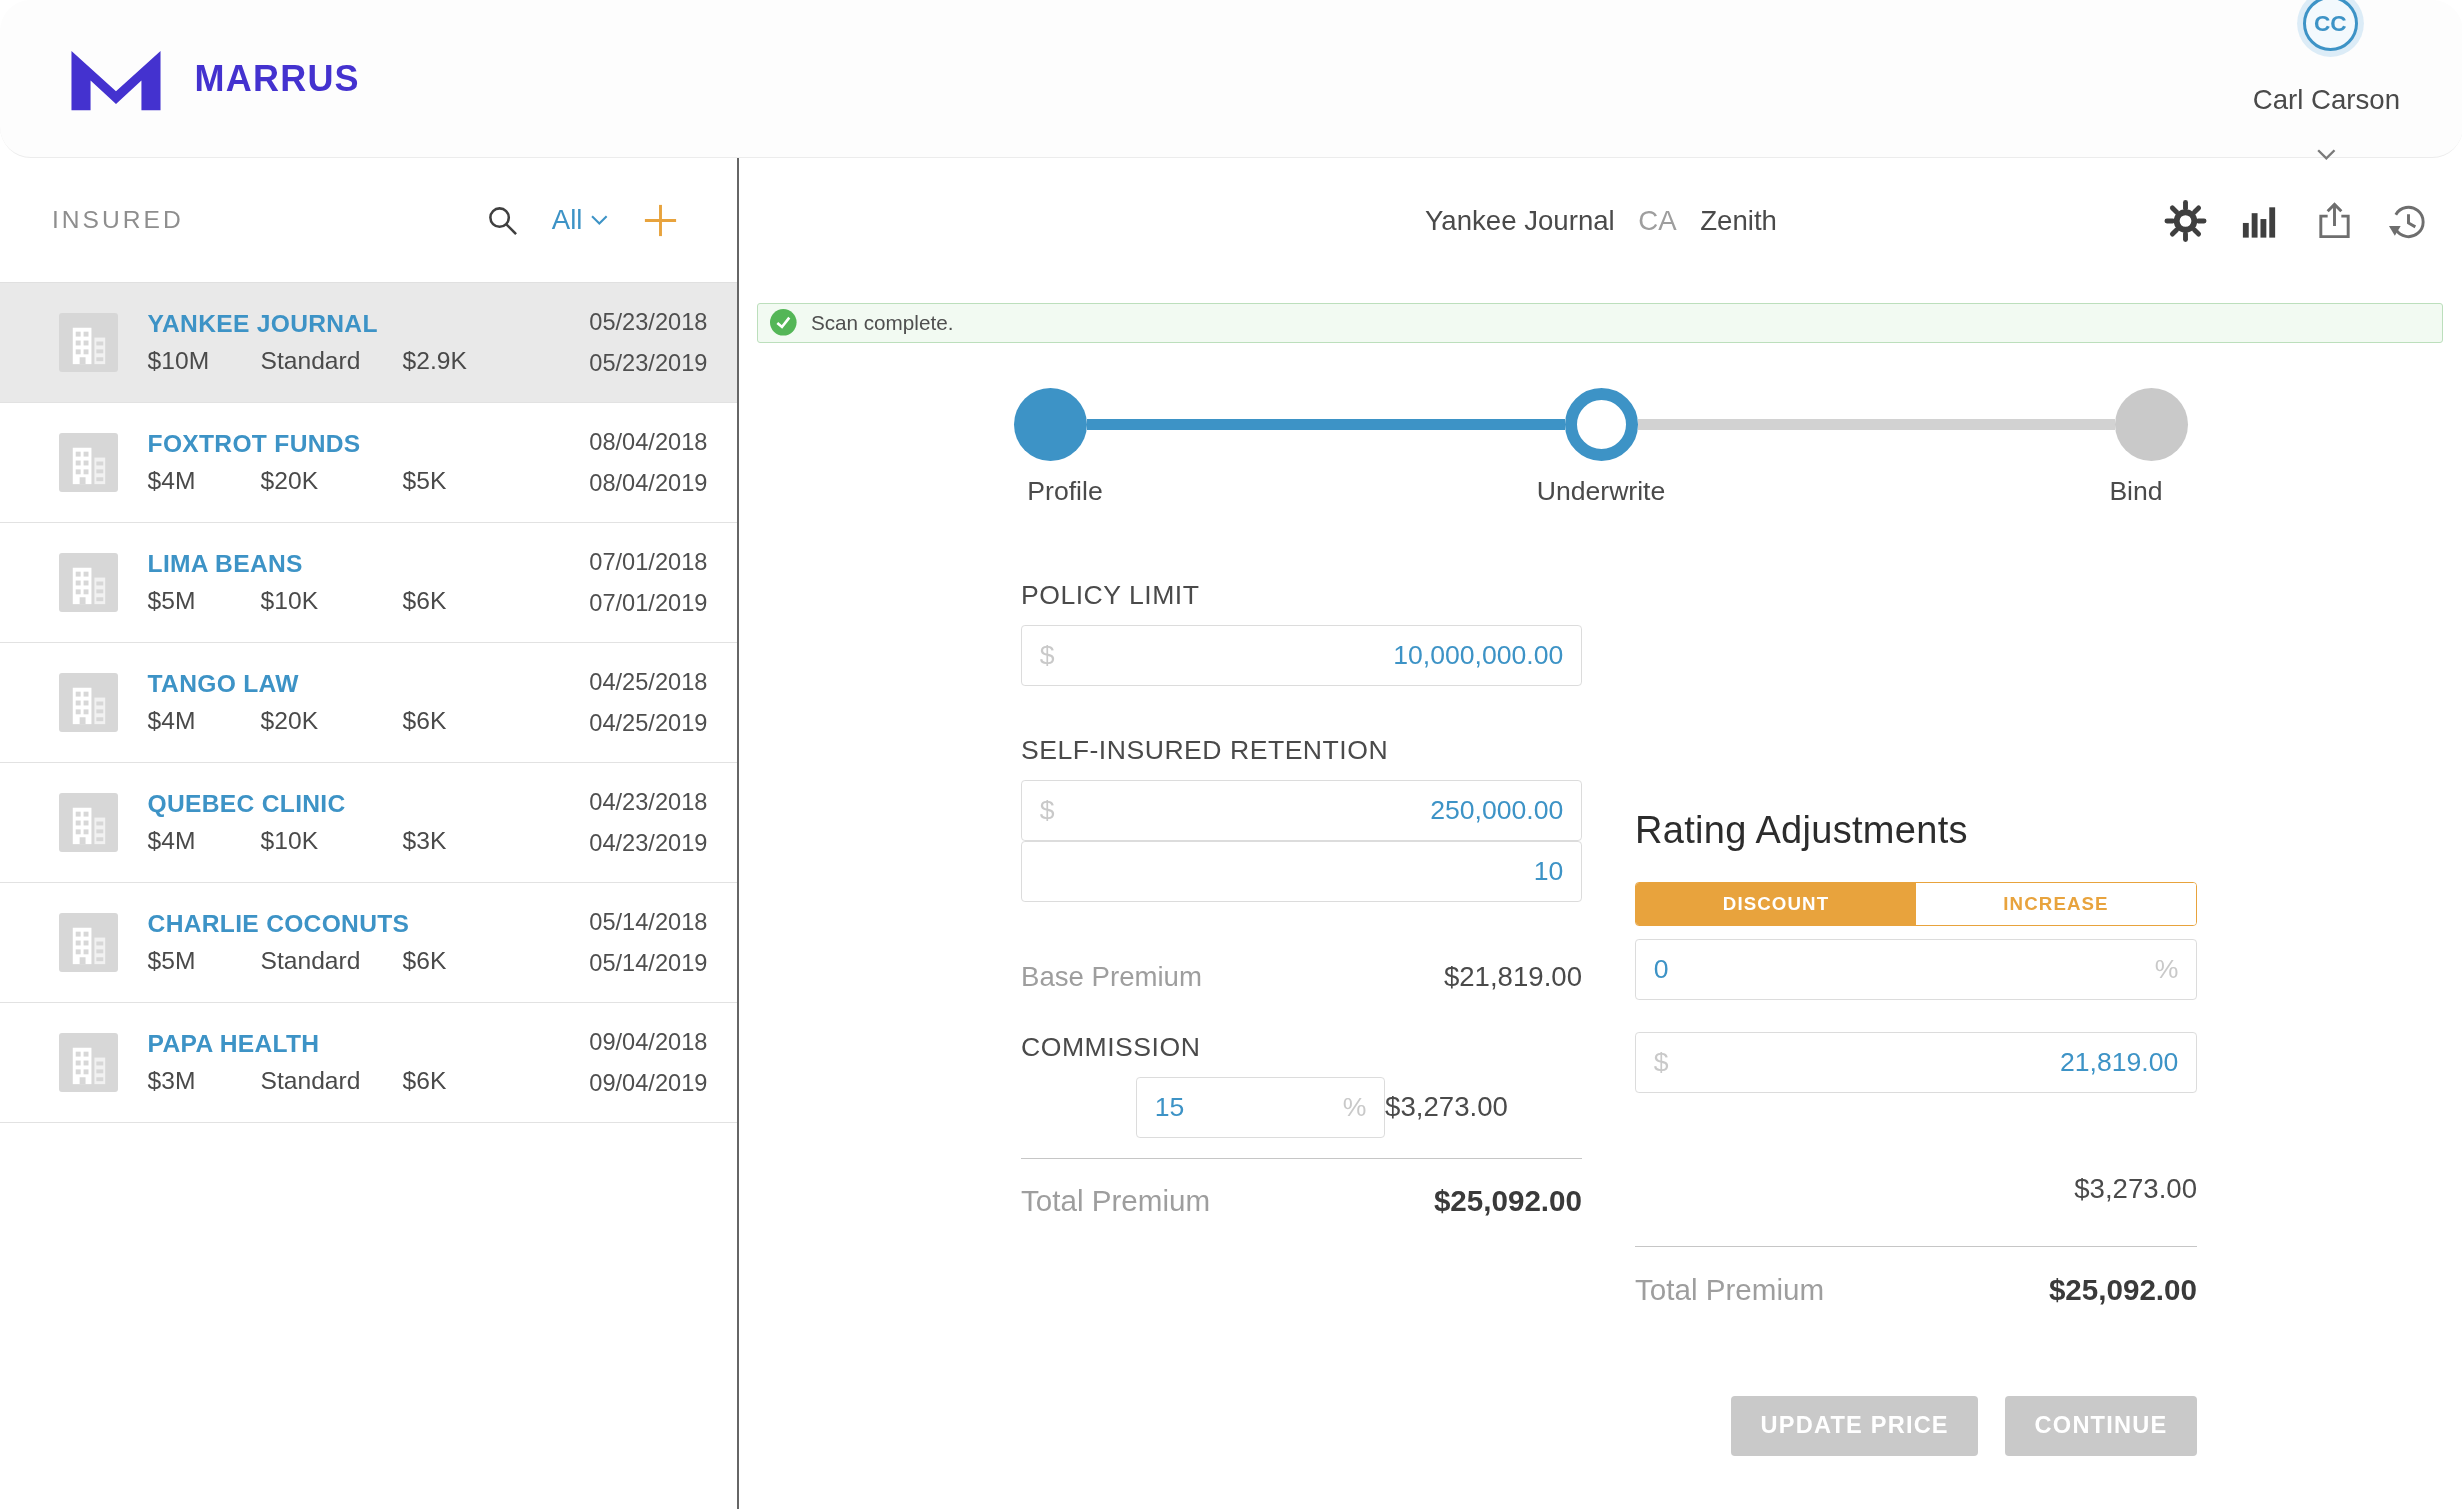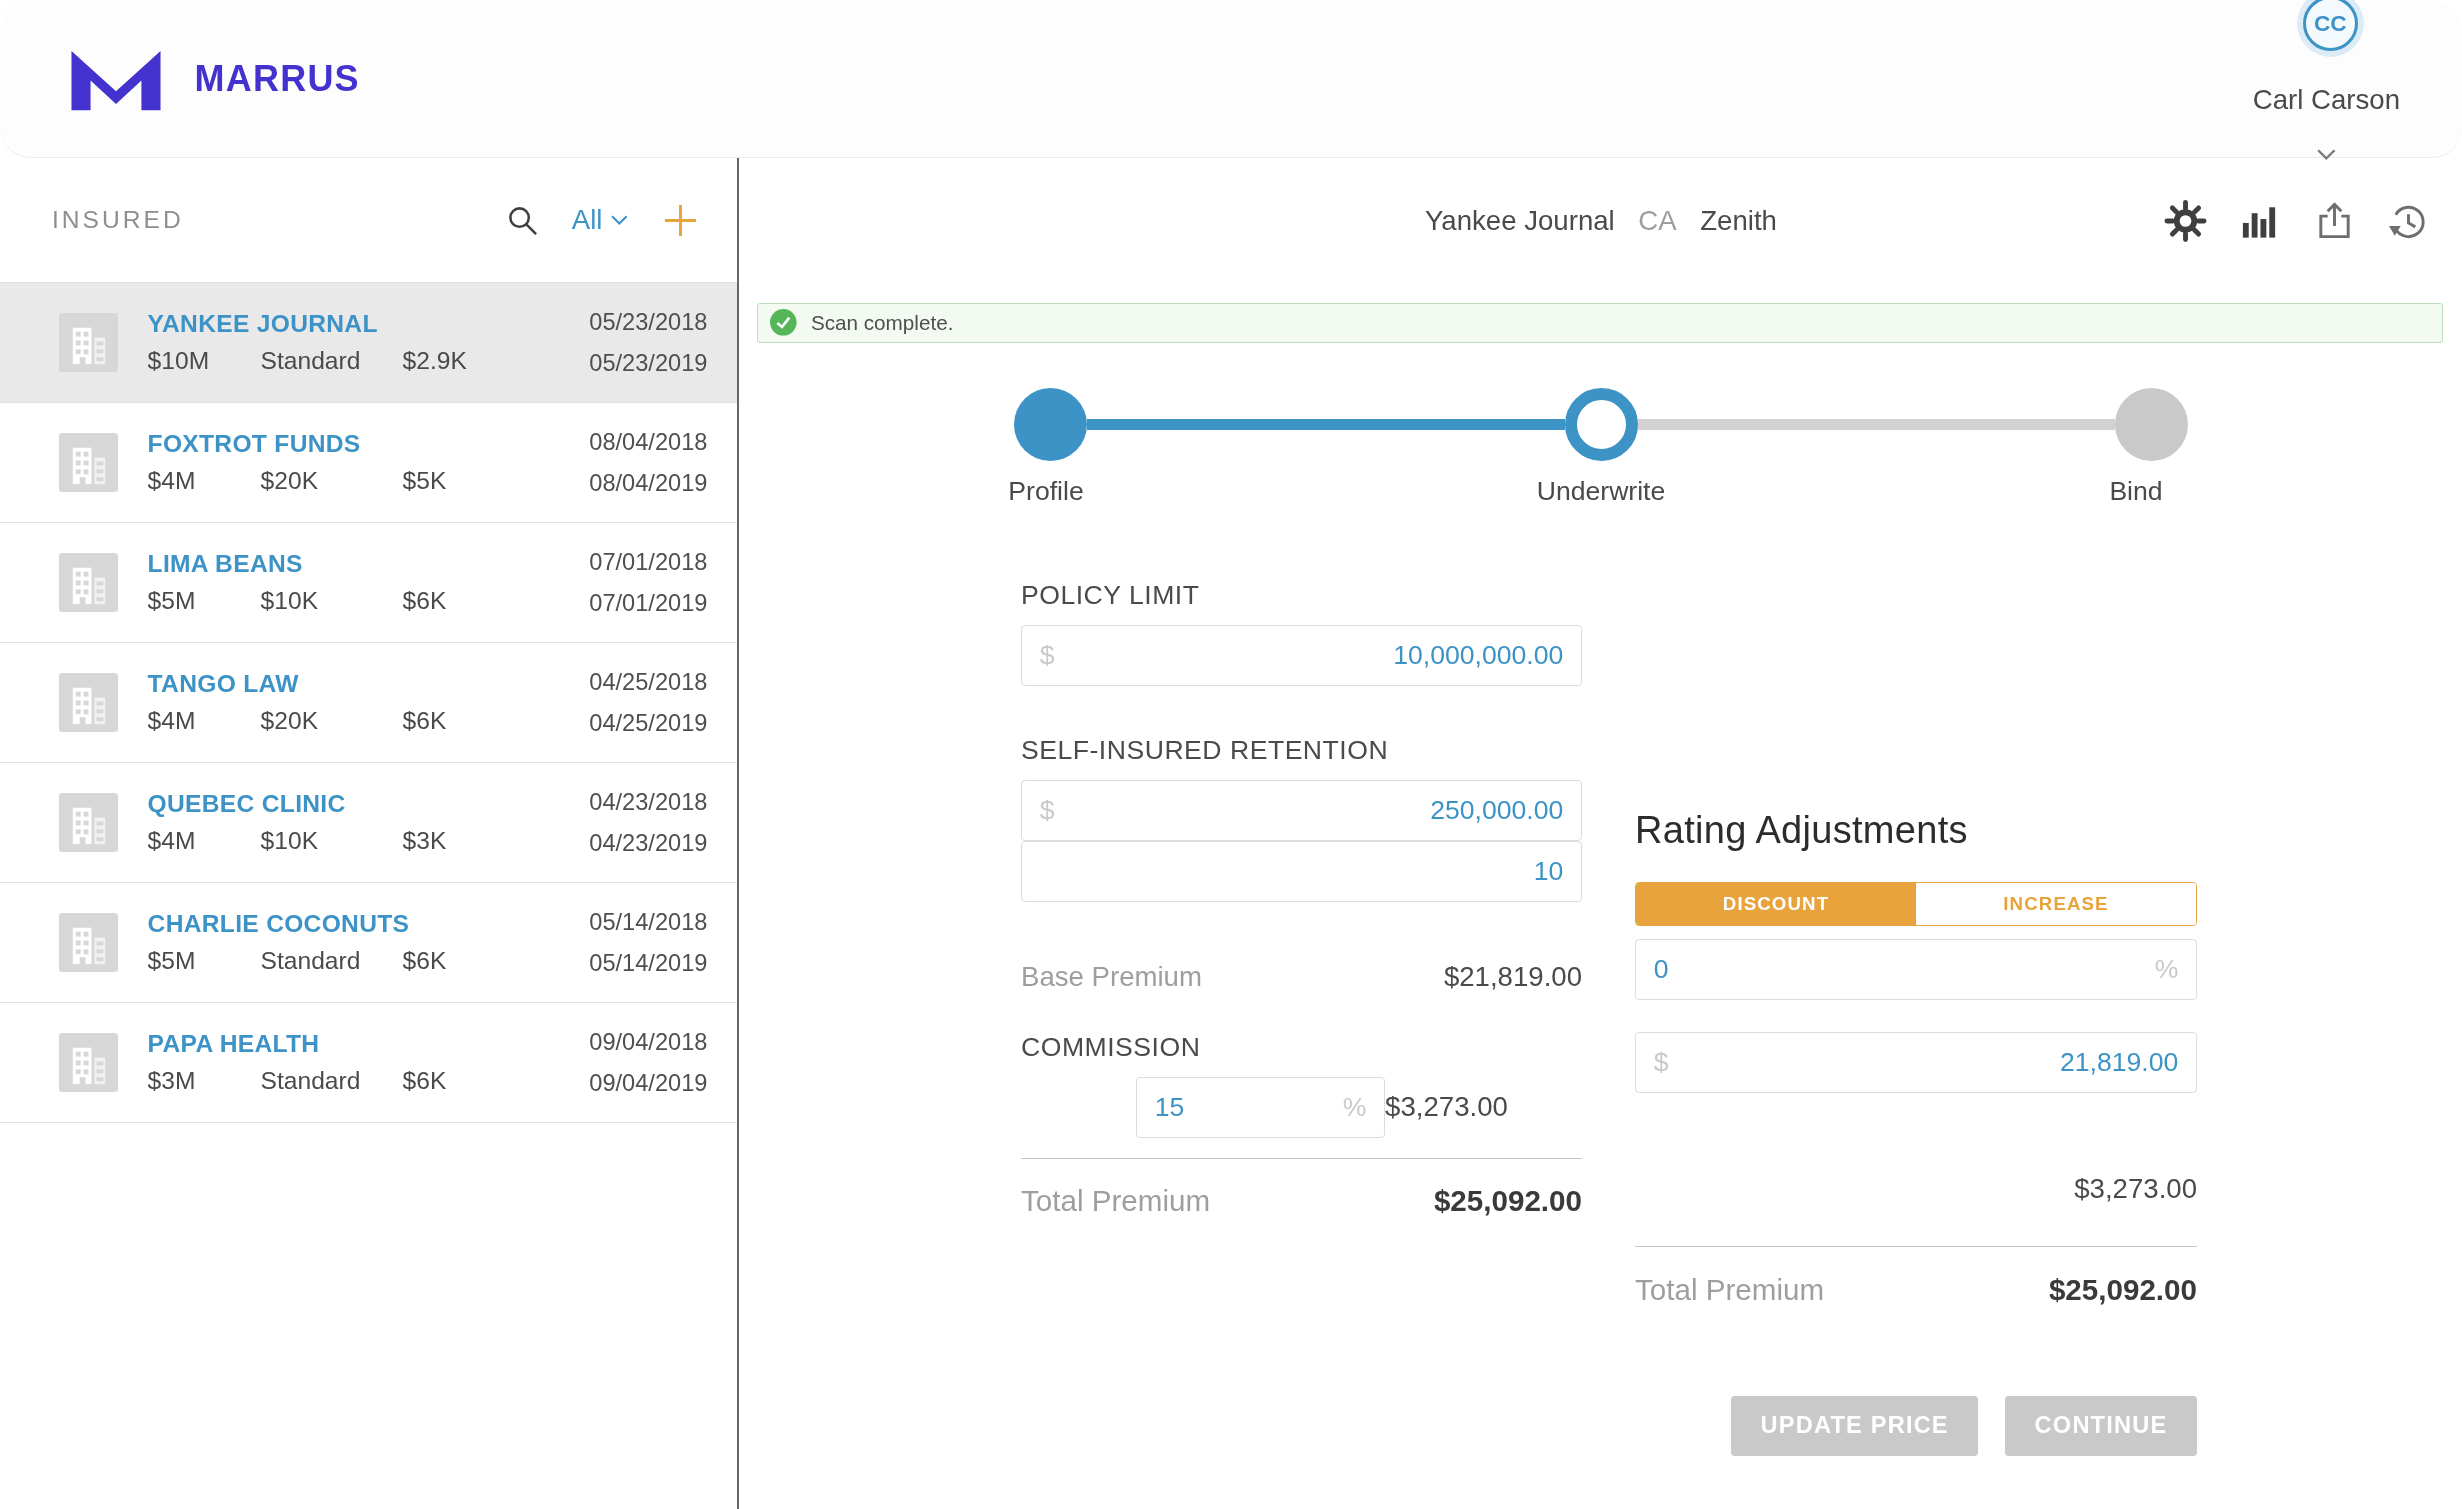--- a/index.html
+++ b/index.html
@@ -29,21 +29,21 @@
     background:#f3f9fd;color:var(--accent-blue);display:flex;align-items:center;justify-content:center;
     font-size:22.7px;font-weight:700;box-shadow:0 0 0 5.9px #dcecf7;margin-left:7.9px;
   }
   .user-name{font-size:27.6px;color:var(--text-dark);}
   
   .app{display:flex;height:1352px;}
   .sidebar{width:739px;flex:none;border-right:2px solid #666;background:#fff;}
   .main{flex:1;min-width:0;position:relative;}
   
   .sidebar-header{
-    height:125px;display:flex;align-items:center;padding:0 37px 0 52px;
+    height:125px;display:flex;align-items:center;padding:0 57px 0 52px;
     border-bottom:1px solid #e0e0e0;
   }
   .sidebar-title{font-size:24.6px;color:#8e8e8e;letter-spacing:3px;flex:1;}
   .sidebar-tools{display:flex;align-items:center;gap:33px;}
   .icon-btn{background:none;border:none;padding:0;cursor:pointer;display:flex;align-items:center;}
   .filter{background:none;border:none;padding:0;cursor:pointer;display:flex;align-items:center;gap:8.9px;
     font-family:inherit;font-size:27.6px;color:var(--accent-blue);}
   .insured-list{list-style:none;margin:0;padding:0;}
   .insured-item{
     display:flex;align-items:center;height:120px;padding:0 29.6px 0 59px;
@@ -73,21 +73,21 @@
   .stepper{width:1174px;margin:45px auto 0;}
   .step-row{display:flex;align-items:center;}
   .dot{width:73px;height:73px;border-radius:50%;flex:none;cursor:pointer;}
   .dot.complete{background:var(--accent-blue);}
   .dot.active{background:#fff;border:12.8px solid var(--accent-blue);}
   .dot.upcoming{background:#c9c9c9;}
   .bar{flex:1;height:10.8px;background:#d2d2d2;}
   .bar.active-bar{background:var(--accent-blue);}
   .step-labels{position:relative;height:33px;margin-top:15.8px;font-size:26.6px;color:var(--text-dark);}
   .step-labels span{position:absolute;top:0;white-space:nowrap;}
-  .sl1{left:32px;transform:translateX(-50%);}
+  .sl1{left:51px;transform:translateX(-50%);}
   .sl2{left:50%;transform:translateX(-50%);}
   .sl3{right:52px;transform:translateX(50%);}
   
   .content{display:flex;margin-top:71px;padding-left:282px;}
   .col-left{width:561px;flex:none;}
   .col-right{width:562px;flex:none;margin-left:53px;padding-top:229px;}
   .field-label{display:block;font-size:26.6px;color:var(--text-dark);letter-spacing:0.5px;margin:0 0 13.8px;}
   .spaced{margin-top:49px;}
   .input-box{
     height:61px;border:1px solid #dcdcdc;border-radius:3.9px;background:#fff;

